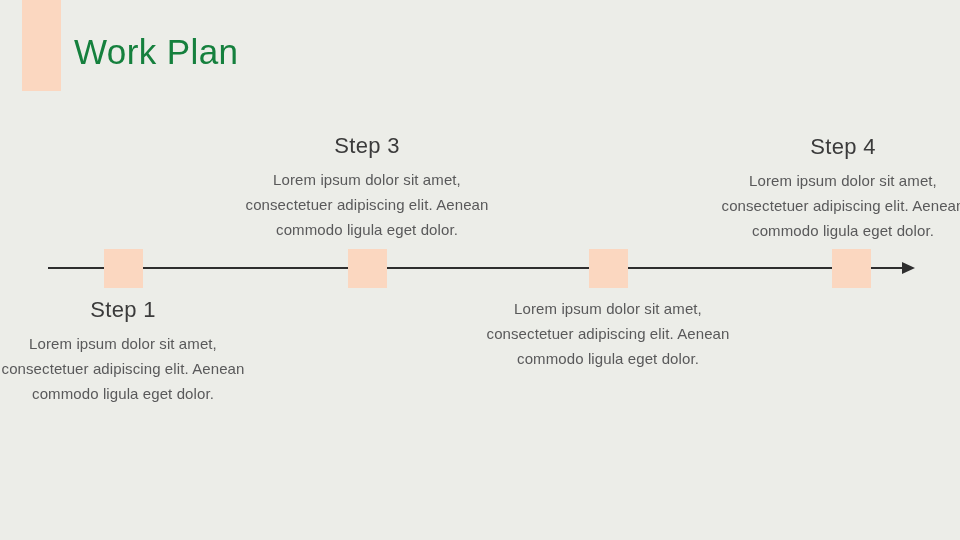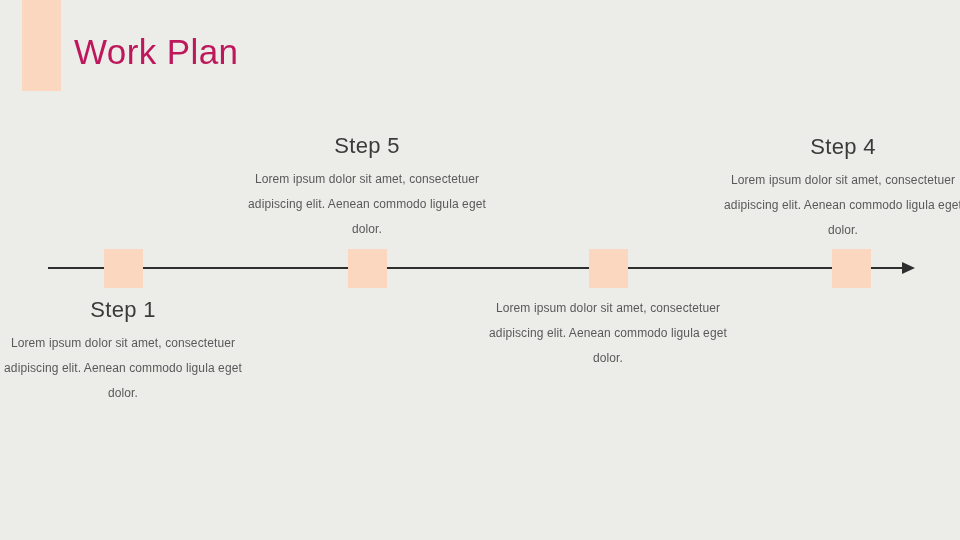--- a/index.html
+++ b/index.html
@@ -30,21 +30,21 @@
     height: 91px;
     background: #FBD7C0;
   }
   .slide-title {
     position: absolute;
     left: 74px;
     top: 29px;
     font-size: 35px;
     font-weight: 300;
     letter-spacing: 0.4px;
-    color: #be185d;
+    color: #15803d;
     line-height: 46px;
     white-space: nowrap;
   }
 
   
   .timeline-axis {
     position: absolute;
     left: 48px;
     top: 267px;
     width: 867px;
@@ -87,21 +87,21 @@
   .step-heading {
     font-size: 22px;
     font-weight: 300;
     color: #3B3B3B;
     letter-spacing: 0.3px;
     line-height: 28px;
     margin: 0 0 7px 0;
     white-space: nowrap;
   }
   .step-body {
-    font-size: 12px;
+    font-size: 15px;
     font-weight: 400;
     color: #59595A;
     line-height: 25px;
     letter-spacing: 0.1px;
     margin: 0;
   }
 
   
   .block-1 { left:  -7px; top: 296px; }
   .block-2 { left: 237px; top: 132px; }
@@ -125,21 +125,21 @@
   <div class="marker" style="left:348px;"></div>
   <div class="marker" style="left:589px;"></div>
   <div class="marker" style="left:832px;"></div>
 
   <div class="step-block block-1">
     <p class="step-heading">Step 1</p>
     <p class="step-body">Lorem ipsum dolor sit amet, consectetuer adipiscing elit. Aenean commodo ligula eget dolor.</p>
   </div>
 
   <div class="step-block block-2">
-    <p class="step-heading">Step 5</p>
+    <p class="step-heading">Step 3</p>
     <p class="step-body">Lorem ipsum dolor sit amet, consectetuer adipiscing elit. Aenean commodo ligula eget dolor.</p>
   </div>
 
   <div class="step-block block-3">
     <p class="step-body">Lorem ipsum dolor sit amet, consectetuer adipiscing elit. Aenean commodo ligula eget dolor.</p>
   </div>
 
   <div class="step-block block-4">
     <p class="step-heading">Step 4</p>
     <p class="step-body">Lorem ipsum dolor sit amet, consectetuer adipiscing elit. Aenean commodo ligula eget dolor.</p>

